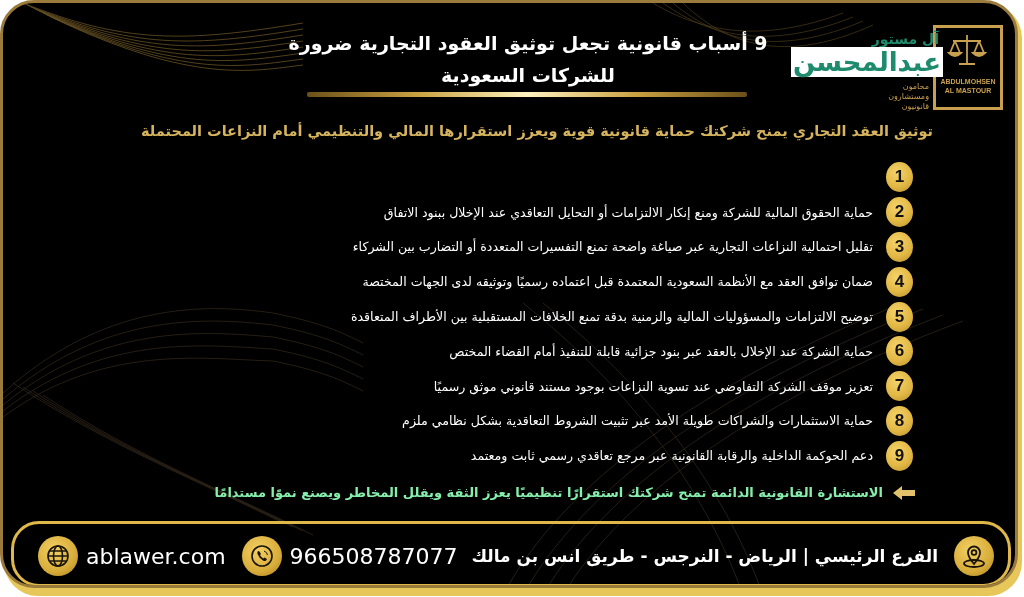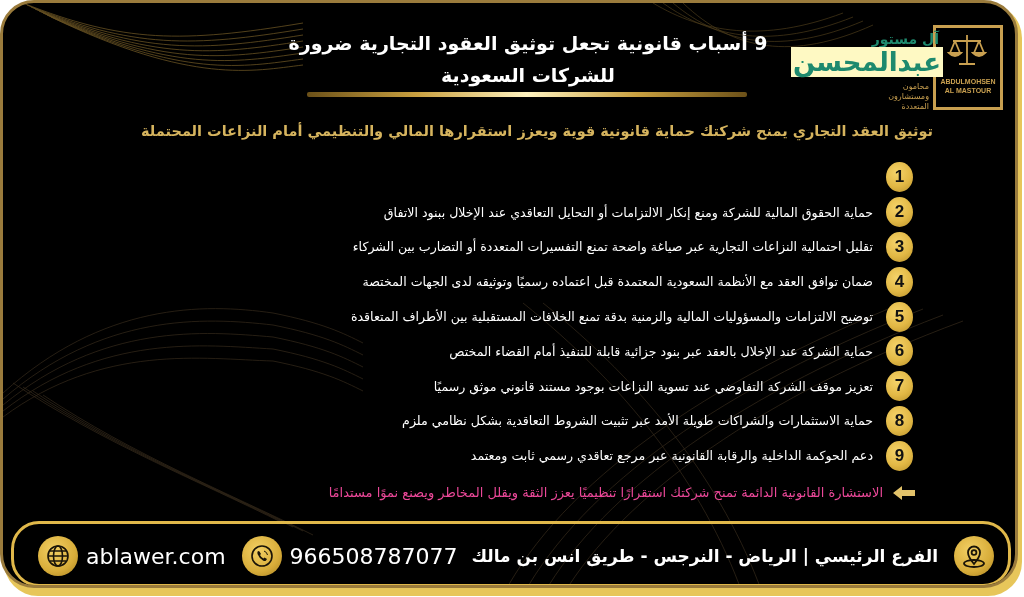--- a/index.html
+++ b/index.html
@@ -45,21 +45,21 @@
       font-family: "Liberation Sans", sans-serif; font-size: 7px; font-weight: bold;
       color: #c9a050; line-height: 9px; background: #000;
     }
     .logo-ar-top {
       position: absolute; right: 64px; top: 12px; direction: rtl;
       font-family: "DejaVu Sans", sans-serif; font-weight: bold; font-size: 14px; color: #1e8a6e;
     }
     .logo-ar-main {
       position: absolute; right: 60px; top: 28px; direction: rtl;
       font-family: "DejaVu Sans", sans-serif; font-weight: bold; font-size: 26px; color: #1e8a6e;
-      line-height: 30px; background: #fef9c3; padding: 0 2px;
+      line-height: 30px; background: #ffffff; padding: 0 2px;
     }
     .logo-ar-sub {
       position: absolute; right: 74px; top: 63px; direction: rtl; text-align: right;
       font-family: "DejaVu Sans", sans-serif; font-size: 8px; color: #c9a050; line-height: 10px;
     }
 
     
     .subtitle {
       position: absolute; left: 120px; top: 120px; width: 810px;
       direction: rtl; text-align: right; color: #d6b45e;
@@ -81,21 +81,21 @@
     .item-text {
       color: #ffffff; font-family: "DejaVu Sans", sans-serif; font-size: 12.6px; white-space: nowrap;
     }
 
     
     .conclusion {
       position: absolute; right: 100px; top: 482px; direction: rtl;
       display: flex; align-items: center; white-space: nowrap;
     }
     .arrow-icon { width: 22px; height: 14px; margin-left: 10px; }
-    .conclusion-text { color: #ec4899; font-family: "DejaVu Sans", sans-serif; font-weight: normal; font-size: 13px; }
+    .conclusion-text { color: #86efac; font-family: "DejaVu Sans", sans-serif; font-weight: bold; font-size: 13px; }
 
     
     .footer {
       position: absolute; left: 8px; top: 518px; width: 1000px; height: 66px;
       border: 3px solid #e0b84a; border-radius: 28px; background: transparent;
     }
     .footer-inner-left { position: absolute; left: 24px; top: 12px; display: flex; align-items: center; }
     .circle-icon {
       width: 40px; height: 40px; border-radius: 50%;
       background: radial-gradient(circle at 40% 35%, #f2cf63 0%, #d8ad3a 60%, #a8801f 100%);
@@ -173,21 +173,21 @@
     </svg>
     <div class="logo-en">
       <div>ABDULMOHSEN</div>
       <div>AL MASTOUR</div>
     </div>
     <div class="logo-ar-top">آل مستور</div>
     <div class="logo-ar-main">عبدالمحسن</div>
     <div class="logo-ar-sub">
       <div>محامون</div>
       <div>ومستشارون</div>
-      <div>المتعددة</div>
+      <div>قانونيون</div>
     </div>
   </div>
 
   <div class="subtitle">توثيق العقد التجاري يمنح شركتك حماية قانونية قوية ويعزز استقرارها المالي والتنظيمي أمام النزاعات المحتملة</div>
 
   <div class="list">
     <div class="item">
       <span class="badge">1</span>
     </div>
     <div class="item">

